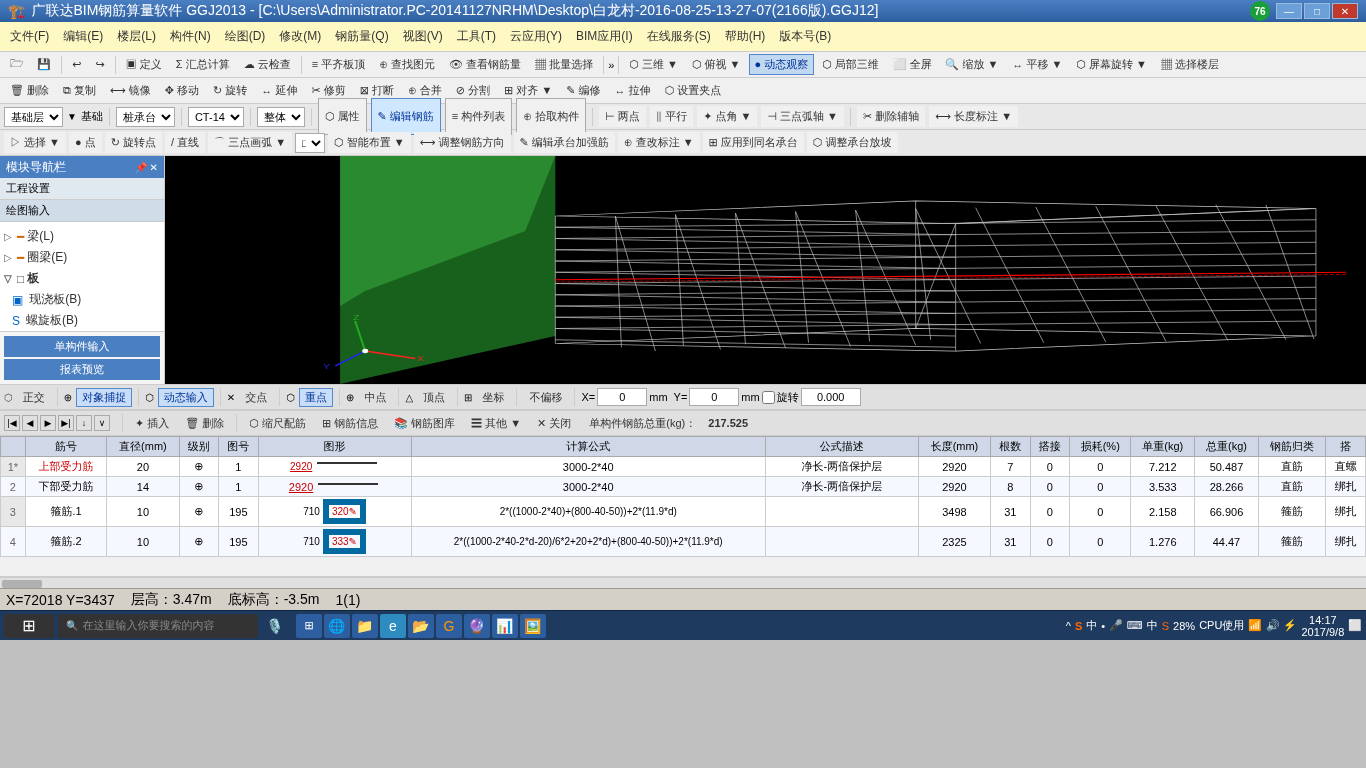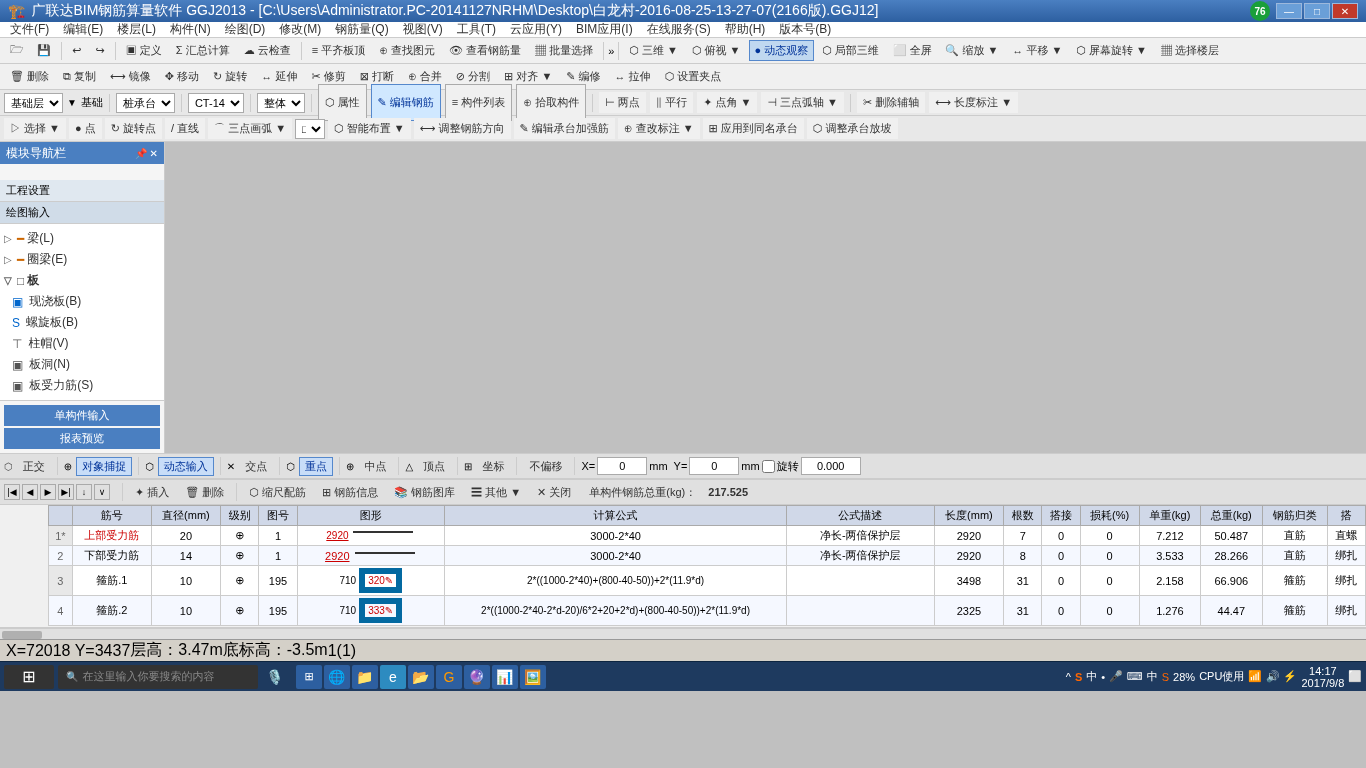--- a/index.html
+++ b/index.html
@@ -12,21 +12,21 @@
       padding: 0 8px; color: white; font-size: 11px;
     }
     #titlebar-title { display: flex; align-items: center; gap: 6px; }
     #titlebar-controls { display: flex; gap: 2px; }
     .title-btn { width: 26px; height: 16px; background: #6a9fd8; border: 1px solid #9cb8dc; color: white; font-size: 10px; cursor: pointer; display: flex; align-items: center; justify-content: center; }
     .title-btn.close { background: #c0392b; }
     .version-badge { background: #1a9f3a; border-radius: 50%; width: 20px; height: 20px; display: flex; align-items: center; justify-content: center; font-size: 10px; font-weight: bold; }
 
     
     #menubar {
-      width: 100%; height: 16px; background: #ffffff; border-bottom: 1px solid #ccc;
+      width: 100%; height: 30px; background: #fef9c3; border-bottom: 1px solid #ccc;
       display: flex; align-items: center; padding: 0 4px; gap: 2px;
     }
     .menu-item { padding: 2px 6px; font-size: 12px; cursor: pointer; color: #333; }
     .menu-right { margin-left: auto; display: flex; align-items: center; gap: 8px; font-size: 11px; color: #333; }
     .menu-right-btn { color: #0066cc; cursor: pointer; text-decoration: none; }
     .phone-info { color: #cc6600; font-size: 11px; }
 
     
     #toolbar1 {
       width: 100%; height: 26px; background: #f0f0f0; border-bottom: 1px solid #ccc;
@@ -102,39 +102,39 @@
     #rebar-area {
       width: 100%; background: #f0f0f0;
     }
     #rebar-toolbar {
       height: 26px; background: #e0e0e0; border-top: 1px solid #ccc; border-bottom: 1px solid #ccc;
       display: flex; align-items: center; padding: 0 4px; gap: 4px;
     }
     .rebar-tb-btn { padding: 1px 5px; font-size: 11px; cursor: pointer; color: #333; background: #e0e0e0; border: 1px solid transparent; }
     .rebar-weight { font-size: 11px; color: #333; margin-left: 8px; }
 
-    #rebar-table-wrapper { overflow-x: auto; overflow-y: auto; height: 122px; padding-left: 48px; }
+    #rebar-table-wrapper { overflow-x: auto; overflow-y: auto; height: 140px; }
     #rebar-table { border-collapse: collapse; width: 100%; font-size: 11px; background: white; }
     #rebar-table th {
       background: #d0d8e8; border: 1px solid #aaa; padding: 2px 4px;
       font-weight: normal; text-align: center; white-space: nowrap; font-size: 11px;
       position: sticky; top: 0; z-index: 1;
     }
     #rebar-table td {
       border: 1px solid #ccc; padding: 2px 4px; text-align: center; white-space: nowrap;
     }
     #rebar-table tr:nth-child(even) td { background: #f5f8ff; }
     .rebar-row-num { background: #e8e8e8; color: #666; }
     .rebar-diagram { color: #cc0000; font-size: 10px; }
     .rebar-first { color: #cc0000; }
 
     
     #statusbar {
       width: 100%; height: 22px; background: #d4d0c8; border-top: 1px solid #999;
-      display: flex; align-items: center; padding: 0 6px; font-size: 16px; 
+      display: flex; align-items: center; padding: 0 6px; font-size: 14px; gap: 16px;
     }
 
     
     #taskbar {
       width: 100%; height: 30px; background: #1e3a5f; border-top: 1px solid #0d2540;
       display: flex; align-items: center; padding: 0 4px; gap: 4px;
     }
     #start-btn { width: 50px; height: 24px; background: #333; border-radius: 2px; display: flex; align-items: center; justify-content: center; cursor: pointer; }
     .taskbar-item { height: 24px; padding: 0 8px; background: #2d5fa0; color: white; font-size: 11px; display: flex; align-items: center; border-radius: 2px; cursor: pointer; }
     .taskbar-right { margin-left: auto; display: flex; align-items: center; gap: 4px; color: white; font-size: 11px; }
@@ -275,32 +275,32 @@
     <option>□</option>
   </select>
   <button class="tb-btn">⬡ 智能布置 ▼</button>
   <button class="tb-btn">⟷ 调整钢筋方向</button>
   <button class="tb-btn">✎ 编辑承台加强筋</button>
   <button class="tb-btn">⊕ 查改标注 ▼</button>
   <button class="tb-btn">⊞ 应用到同名承台</button>
   <button class="tb-btn">⬡ 调整承台放坡</button>
 </div>
 
-<div id="main" style="height:311px;flex-direction:column;">
+<div id="main" style="height:228px;">
 
   <div id="sidebar">
     <div id="sidebar-header">
       <span>模块导航栏</span>
       <div style="display:flex;gap:2px;">
         <span style="cursor:pointer;font-size:10px;">📌</span>
         <span style="cursor:pointer;font-size:10px;">✕</span>
       </div>
     </div>
 
-    <div style="background:#e0e8f0;padding:3px 6px;border-bottom:1px solid #ccc;font-size:11px;cursor:pointer;margin-top:16px;">工程设置</div>
+    <div style="background:#e0e8f0;padding:3px 6px;border-bottom:1px solid #ccc;font-size:11px;cursor:pointer;">工程设置</div>
     <div style="background:#d0dce8;padding:3px 6px;border-bottom:1px solid #ccc;font-size:11px;cursor:pointer;">绘图输入</div>
 
     <div id="sidebar-tree">
       <div class="tree-item">
         <span class="tree-expand">▷</span>
         <span style="color:#cc6600;">━</span>
         <span>梁(L)</span>
       </div>
       <div class="tree-item">
         <span class="tree-expand">▷</span>

